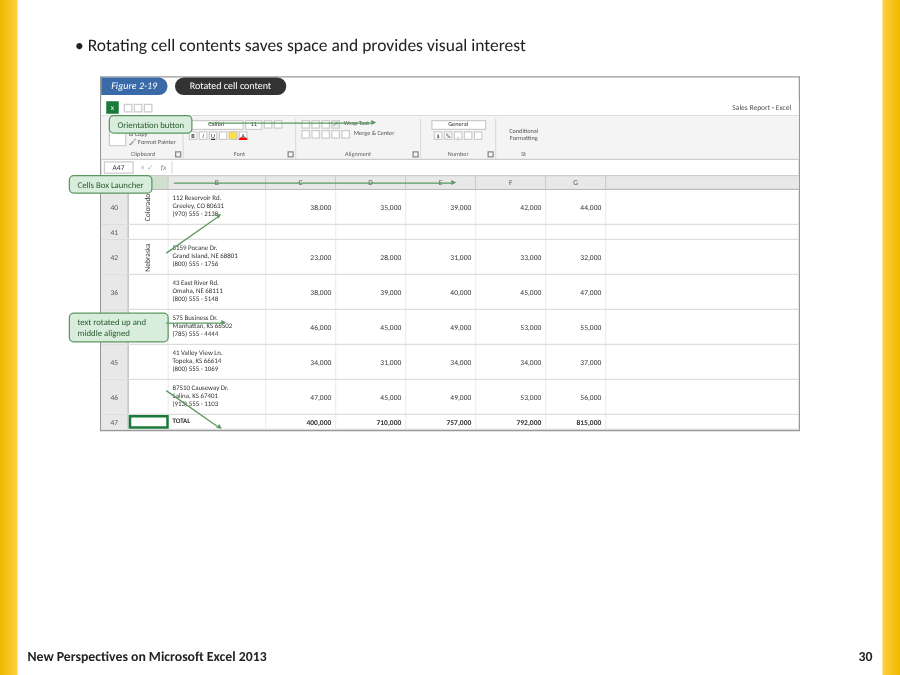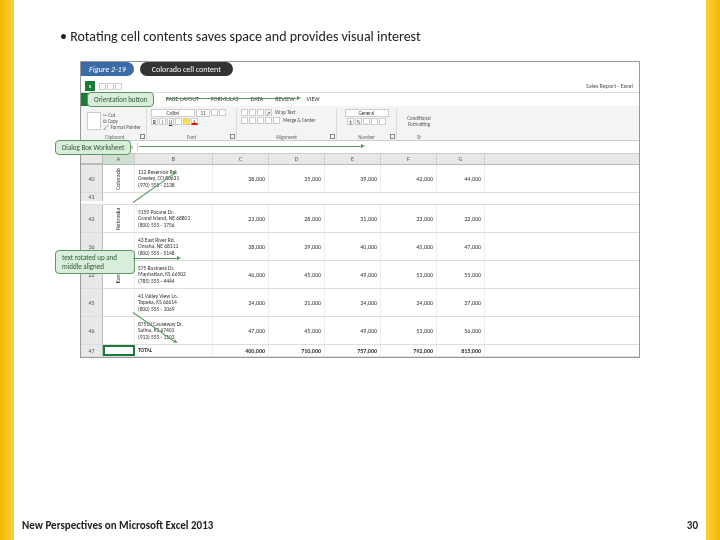--- a/index.html
+++ b/index.html
@@ -59,40 +59,30 @@
 
 <div class="left-bar"></div>
 <div class="right-bar"></div>
 
 <div class="content">
   <div class="bullet">Rotating cell contents saves space and provides visual interest</div>
 
   <div class="figure-wrap">
     <div class="fig-header">
       <span class="fig-tag">Figure 2-19</span>
-      <span class="fig-title">Colorado cell content</span>
+      <span class="fig-title">Rotated cell content</span>
     </div>
 
     <div class="ribbon" style="position:relative;">
       <div class="title-right">Sales Report - Excel</div>
       <div class="ribbon-top">
         <div class="excel-icon">x</div>
         <div class="sq"></div>
         <div class="sq" style="margin-left:1px;"></div>
         <div class="sq" style="margin-left:1px;"></div>
-      </div>
-      <div class="ribbon-tabs">
-        <div class="rtab file">FILE</div>
-        <div class="rtab active">HOME</div>
-        <div class="rtab">INSERT</div>
-        <div class="rtab">PAGE LAYOUT</div>
-        <div class="rtab">FORMULAS</div>
-        <div class="rtab">DATA</div>
-        <div class="rtab">REVIEW</div>
-        <div class="rtab">VIEW</div>
       </div>
       <div class="ribbon-body">
         <div class="rgroup" style="width:64px;">
           <div class="rgroup-content">
             <div class="paste-btn"></div>
             <div class="mini">
               <div>✂ <span>Cut</span></div>
               <div>⧉ <span>Copy</span></div>
               <div>🖌 <span>Format Painter</span></div>
             </div>
@@ -188,21 +178,21 @@
           <div class="cell gA rot">
             <div class="rot-text">Colorado</div>
           </div>
           <div class="cell gB addr">112 Reservoir Rd.<br>Greeley, CO 80631<br>(970) 555 - 2138</div>
           <div class="cell gC">38,000</div>
           <div class="cell gD">35,000</div>
           <div class="cell gE">39,000</div>
           <div class="cell gF">42,000</div>
           <div class="cell gG">44,000</div>
         </div>
-        <div class="grid-row" style="height: 12px; flex-direction: column;">
+        <div class="grid-row" style="height: 12px;">
           <div class="rh">41</div>
           <div class="cell gA rot"></div>
           <div class="cell gB addr"></div>
           <div class="cell gC"></div>
           <div class="cell gD"></div>
           <div class="cell gE"></div>
           <div class="cell gF"></div>
           <div class="cell gG"></div>
         </div>
         <div class="grid-row tall">
@@ -266,21 +256,21 @@
           <div class="cell gC">400,000</div>
           <div class="cell gD">710,000</div>
           <div class="cell gE">757,000</div>
           <div class="cell gF">792,000</div>
           <div class="cell gG">815,000</div>
         </div>
       </div>
 
     <div class="callout" style="left:6px;top:30px;">Orientation button</div>
     <div class="arrow" style="left:86px;top:36px;width:130px;"></div>
-    <div class="callout" style="left:-26px;top:78px;">Dialog Box Worksheet</div>
+    <div class="callout" style="left:-26px;top:78px;">Cells Box Launcher</div>
     <div class="arrow" style="left:58px;top:84px;width:222px;"></div>
     <div class="callout" style="left:-26px;top:188px;width:80px;">text rotated up and middle aligned</div>
     <div class="arrow" style="left:52px;top:140px;width:50px;transform:rotate(-35deg);transform-origin:left;"></div>
     <div class="arrow" style="left:52px;top:196px;width:44px;"></div>
     <div class="arrow" style="left:52px;top:250px;width:50px;transform:rotate(35deg);transform-origin:left;"></div>
   </div>
 </div>
 
 <div class="footer">
   <span>New Perspectives on Microsoft Excel 2013</span>

